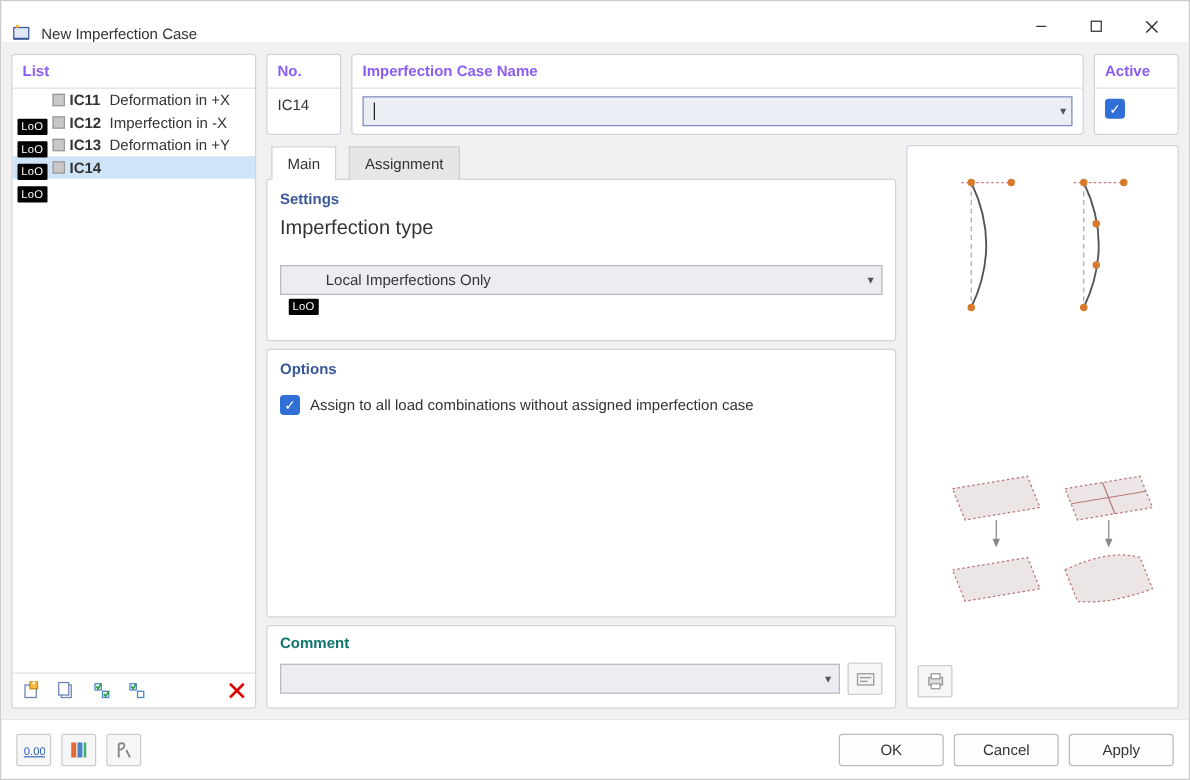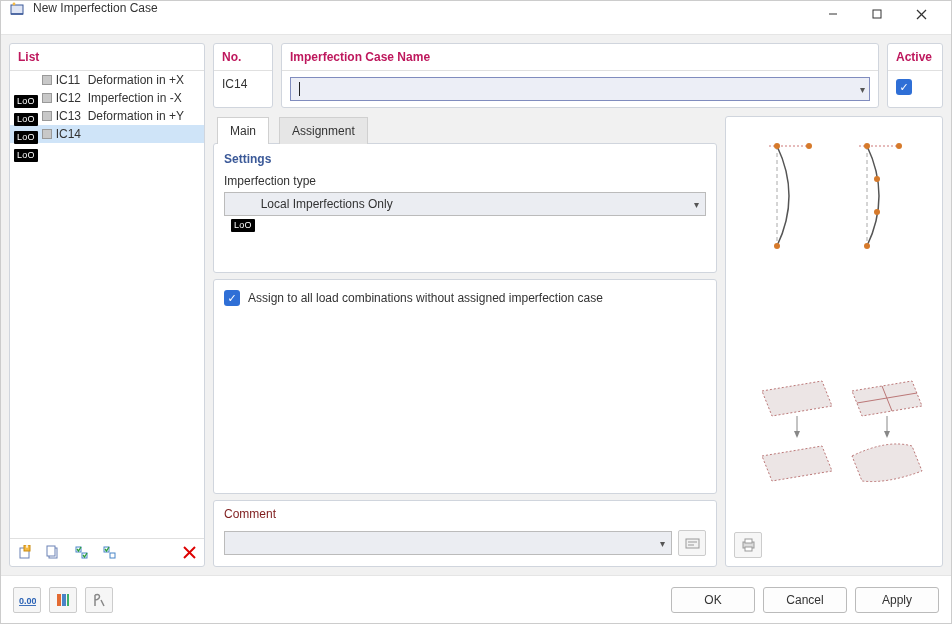--- a/index.html
+++ b/index.html
@@ -15,21 +15,21 @@
     height: 624px;
     background: #fff;
     border: 1px solid #ccc;
     display: flex;
     flex-direction: column;
     position: relative;
   }
   .titlebar {
     height: 34px;
     display: flex;
-    align-items: flex-start;
+    align-items: flex-end;
     padding: 0 8px;
     border-bottom: 1px solid #e5e5e5;
   }
   .titlebar .app-icon {
     width: 16px;
     height: 16px;
     margin-right: 8px;
     display: inline-flex;
     align-items: center;
     justify-content: center;
@@ -62,21 +62,21 @@
   }
   .list-panel {
     width: 196px;
     display: flex;
     flex-direction: column;
     position: relative;
   }
   .panel-title {
     font-size: 12px;
     font-weight: 600;
-    color: #be185d;
+    color: #8b5cf6;
     padding: 6px 8px;
     border-bottom: 1px solid #e0e0e0;
   }
   .list-body {
     flex: 1;
     overflow: auto;
   }
   .list-row {
     display: flex;
     align-items: center;
@@ -97,21 +97,21 @@
     line-height: 13px;
     letter-spacing: 0.2px;
     margin-top: 42px;
   }
   .colorbox {
     width: 10px;
     height: 10px;
     background: #c8c8c8;
     border: 1px solid #999;
   }
-  .list-id { min-width: 28px; }
+  .list-id { min-width: 28px; font-weight: bold; }
   .list-name { white-space: nowrap; overflow: hidden; text-overflow: ellipsis; }
   .list-toolbar {
     height: 28px;
     display: flex;
     align-items: center;
     padding: 0 4px;
     gap: 6px;
     border-top: 1px solid #e0e0e0;
   }
   .tool-icon {
@@ -159,21 +159,21 @@
     font-size: 12px;
     font-family: inherit;
   }
   .combo .caret { font-size: 10px; color: #555; }
   .combo .text-cursor {
     display: inline-block;
     width: 1px;
     height: 14px;
     background: #222;
   }
-  .active-panel { width: 56px; }
+  .active-panel { width: 68px; }
   .active-body { padding: 8px; }
   .checkbox {
     width: 16px;
     height: 16px;
     border-radius: 3px;
     background: #2f6fd6;
     display: inline-flex;
     align-items: center;
     justify-content: center;
     color: #fff;
@@ -218,21 +218,21 @@
   }
   .settings-section { height: 130px; }
   .options-section { flex: 1; }
   .section-header {
     font-size: 12px;
     font-weight: 600;
     color: #3b5998;
     padding: 8px 10px 4px 10px;
   }
   .section-body { padding: 4px 10px; }
-  .label { font-size: 12px; margin-bottom: 4px; }
+  .label { font-size: 16px; margin-bottom: 20px; }
   .type-combo {
     display: flex;
     align-items: center;
     height: 24px;
     border: 1px solid #bbb;
     background: #ebedf2;
     padding: 0 6px;
     gap: 6px;
   }
   .type-combo .caret { margin-left: auto; font-size: 10px; color: #555; }
@@ -243,21 +243,21 @@
     display: flex;
     align-items: center;
     gap: 6px;
     padding: 6px 10px 10px 10px;
     background: #fff;
     border: 1px solid #d0d5dd;
     border-radius: 3px;
     flex-direction: column;
     align-items: stretch;
   }
-  .comment-header { font-size: 12px; font-weight: 400; color: #7f1d1d; padding-bottom: 3px; }
+  .comment-header { font-size: 12px; font-weight: 700; color: #0f766e; padding-bottom: 3px; }
   .comment-row { display: flex; gap: 6px; align-items: center; }
   .comment-combo {
     flex: 1;
     height: 24px;
     border: 1px solid #bbb;
     background: #ebedf2;
     display: flex;
     align-items: center;
     padding: 0 6px;
   }
@@ -300,21 +300,20 @@
 
   .small-icon-btn {
     width: 28px;
     height: 26px;
     border: 1px solid #ccc;
     background: #f6f6f6;
     display: flex;
     align-items: center;
     justify-content: center;
     border-radius: 2px;
-    font-weight: bold;
   }
 </style>
 </head>
 <body>
 
 <div class="window">
 
   <div class="titlebar">
     <span class="app-icon">
       <svg width="16" height="16" viewBox="0 0 16 16">
@@ -450,20 +449,21 @@
               <div class="label">Imperfection type</div>
               <div class="type-combo">
                 <span class="badge">LoO</span>
                 <span>Local Imperfections Only</span>
                 <span class="caret">▾</span>
               </div>
             </div>
           </div>
 
           <div class="section options-section">
+            <div class="section-header">Options</div>
             <div class="section-body">
               <div class="opt-row">
                 <span class="checkbox">✓</span>
                 <span>Assign to all load combinations without assigned imperfection case</span>
               </div>
             </div>
           </div>
 
           <div class="comment-panel">
             <div class="comment-header">Comment</div>

